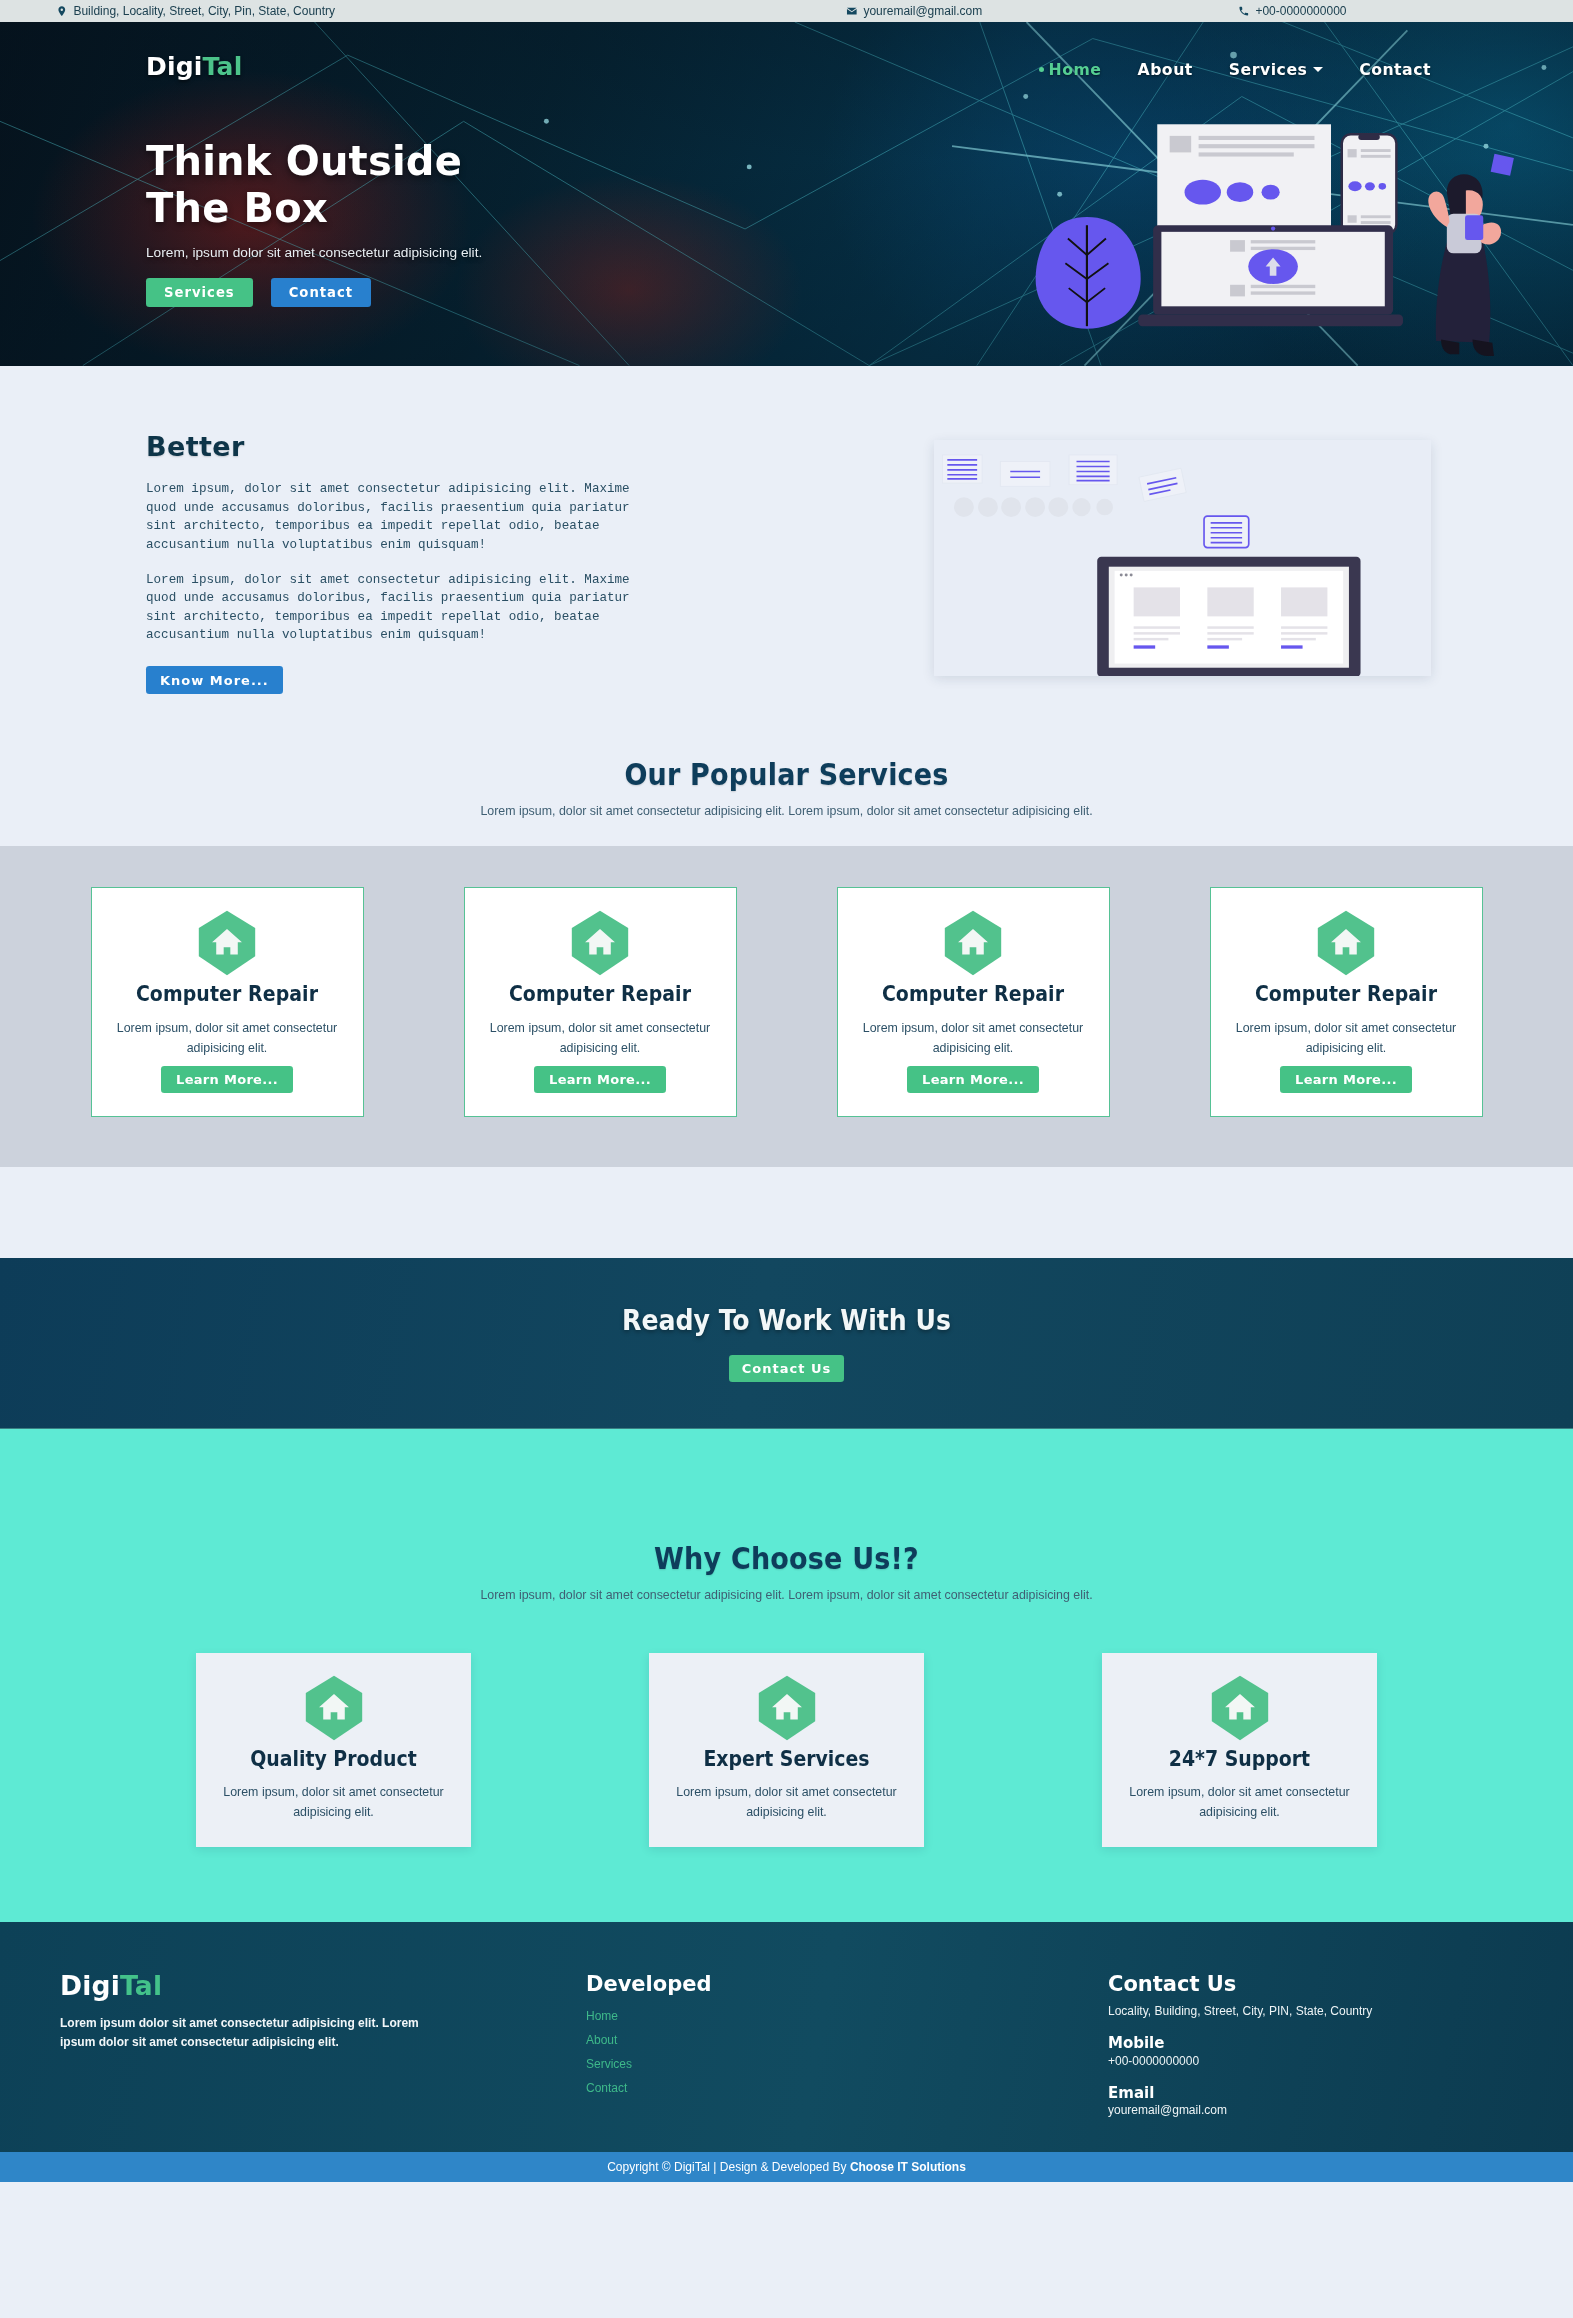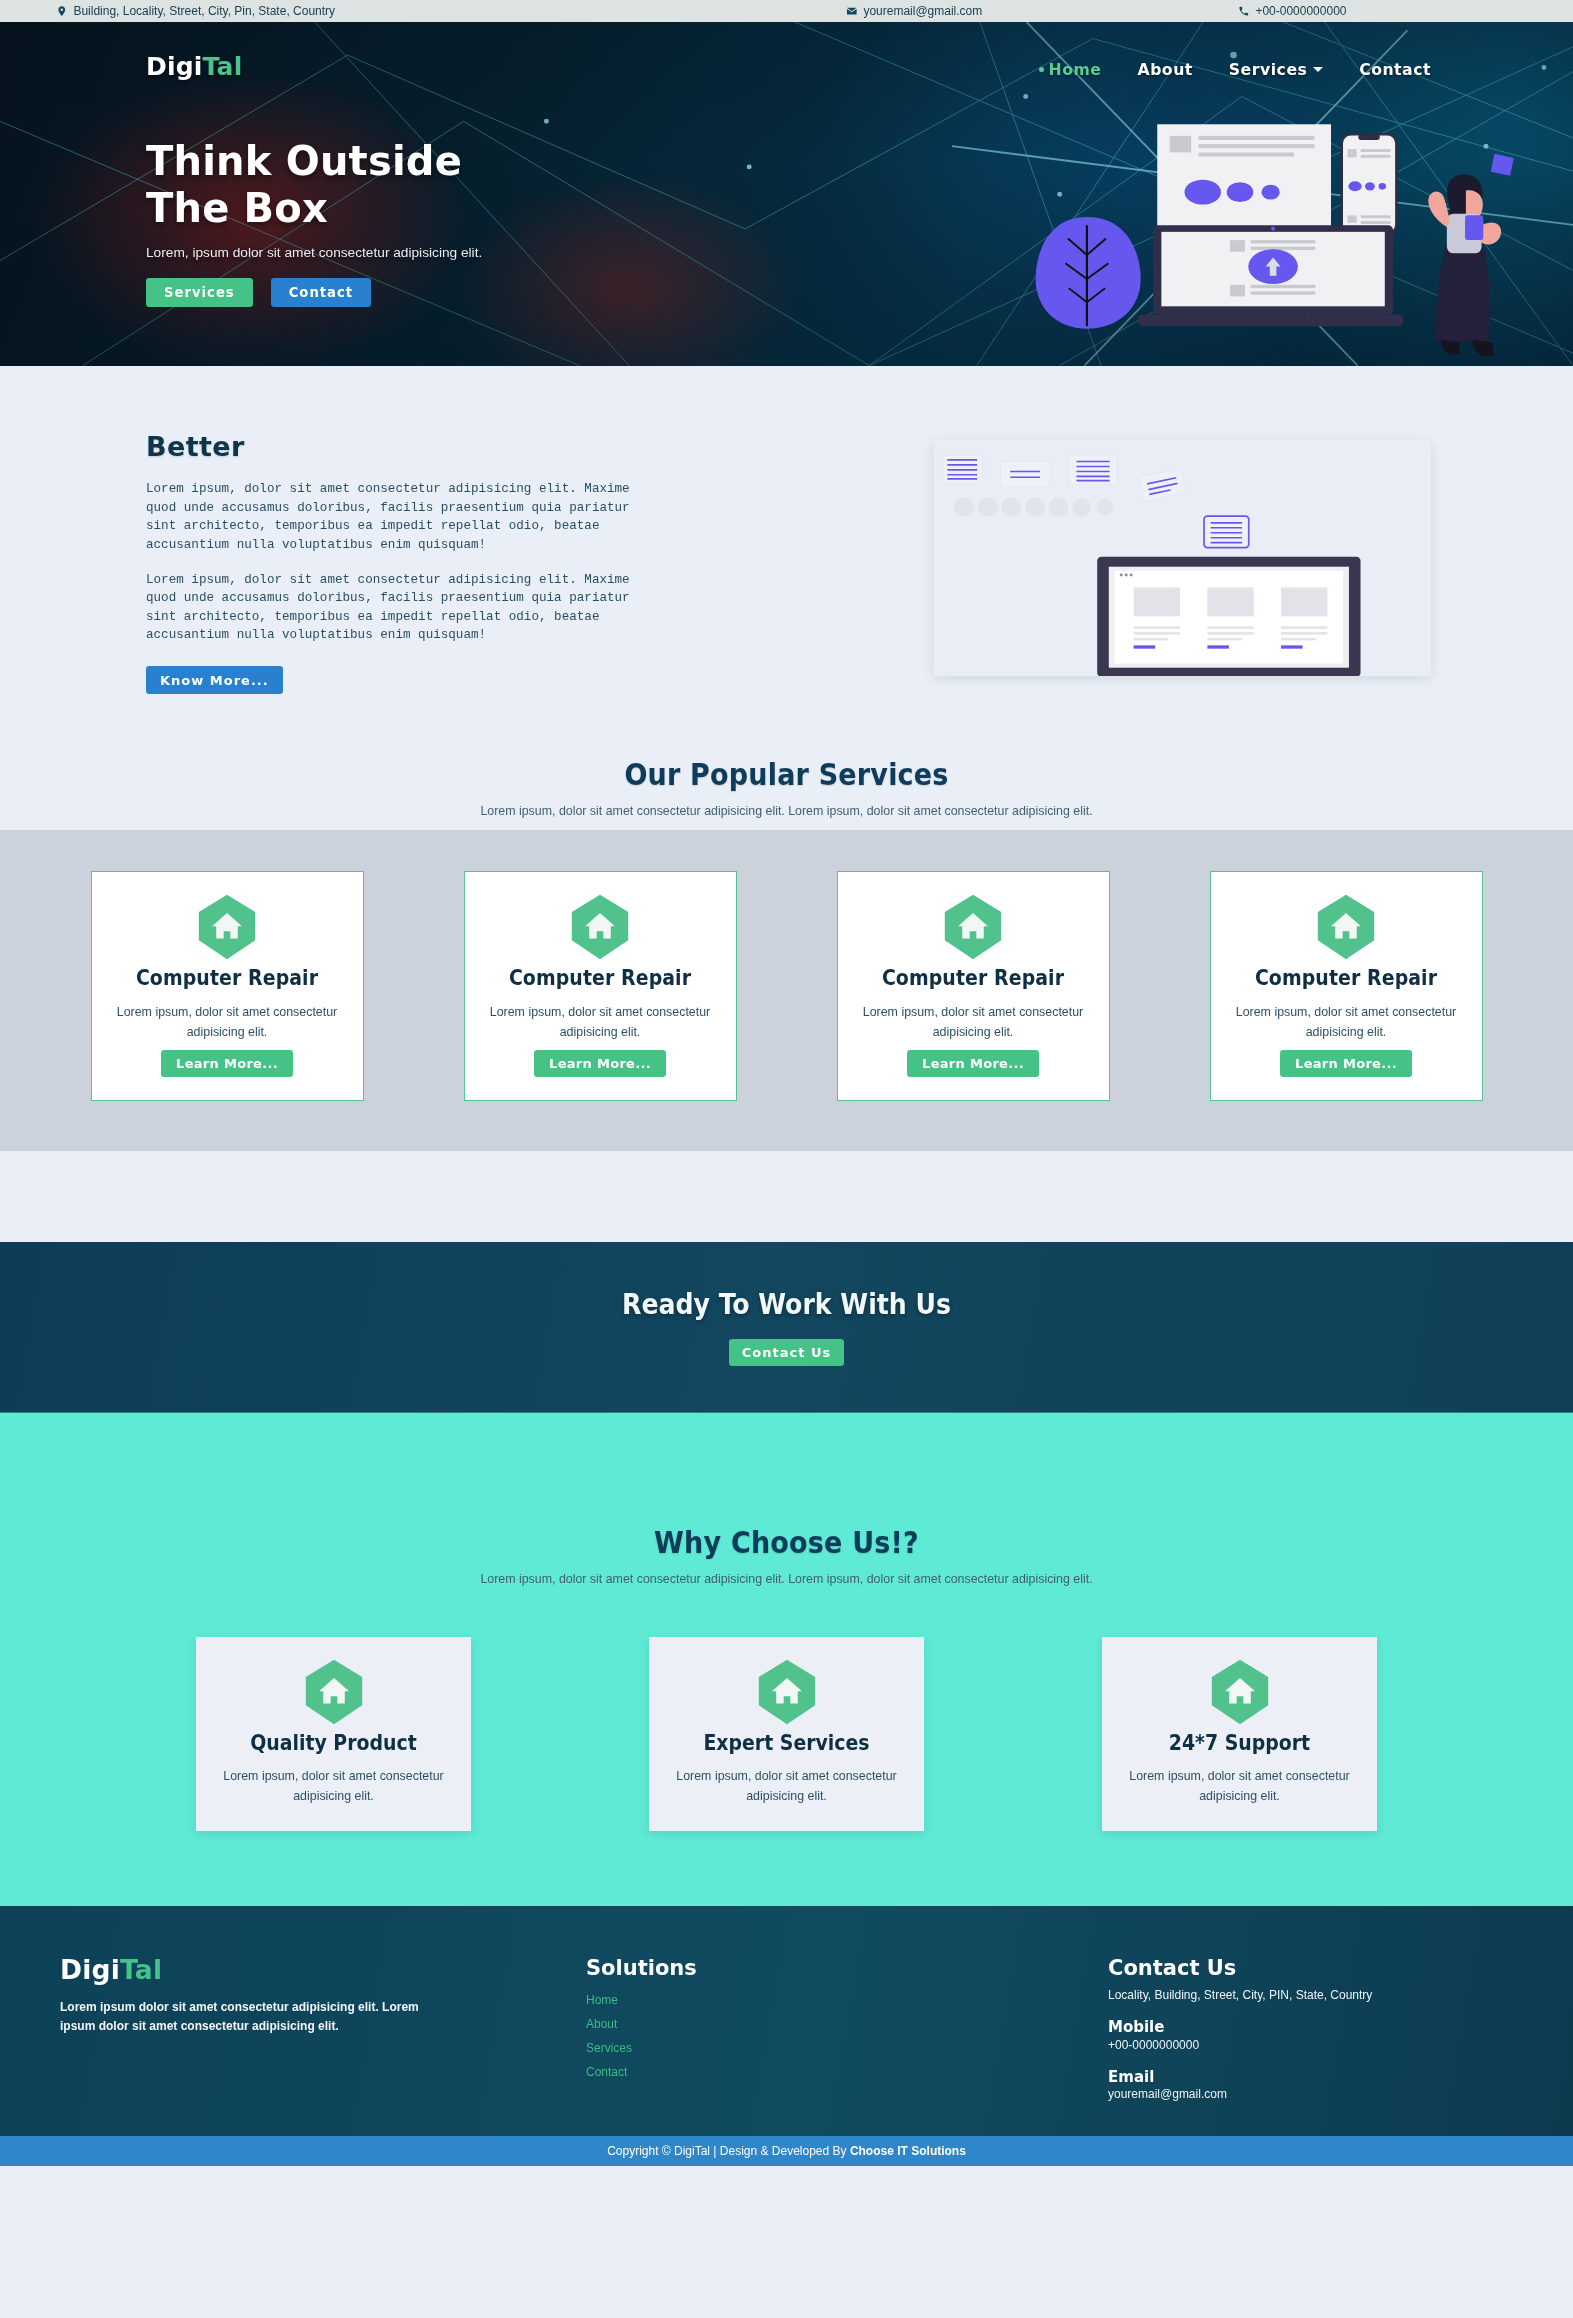--- a/index.html
+++ b/index.html
@@ -117,21 +117,21 @@
   .btn-know { margin-top: 21.5px; height: 28px; padding: 0 14px; font-size: 13px; }
 
   .better-art {
     position: absolute; left: 934px; top: 8.3px;
     width: 497px; height: 236px;
     background: #e8edf6;
     box-shadow: 0 3.3px 11.6px rgba(20,50,80,.13);
   }
 
   
-  .services-head { background: #eaeff7; padding-top: 68px; text-align: center; padding-bottom: 12px; }
+  .services-head { background: #eaeff7; padding-top: 68px; text-align: center; padding-bottom: 28px; }
   .sec-title {
     font-family: "DejaVu Sans Condensed", "DejaVu Sans", sans-serif;
     font-size: 30px; font-weight: bold; color: #0e3d5b; letter-spacing: 0.2px;
     text-shadow: 0 0.8px 1.7px rgba(0,0,0,.14);
   }
   .sec-desc { margin-top: 11.6px; font-size: 12.4px; color: #3f5f73; }
 
   .services-band { background: #ccd2dc; padding: 41px 0 50px; }
   .svc-row { display: flex; justify-content: center; gap: 100px; }
   .svc-card {
@@ -549,21 +549,21 @@
 <footer class="footer">
   <div class="footer-inner">
     <div class="f-brand-col">
       <div class="f-brand">
         <span class="w">Digi</span><span class="g">Tal</span>
       </div>
       <div class="f-about">Lorem ipsum dolor sit amet consectetur adipisicing elit. Lorem ipsum dolor sit amet consectetur adipisicing elit.</div>
     </div>
 
     <div class="f-nav-col">
-      <div class="f-head">Solutions</div>
+      <div class="f-head">Developed</div>
       <div class="f-links">
         <a class="f-link" href="#">Home</a>
         <a class="f-link" href="#">About</a>
         <a class="f-link" href="#">Services</a>
         <a class="f-link" href="#">Contact</a>
       </div>
     </div>
 
     <div class="f-contact-col">
       <div class="f-head">Contact Us</div>

